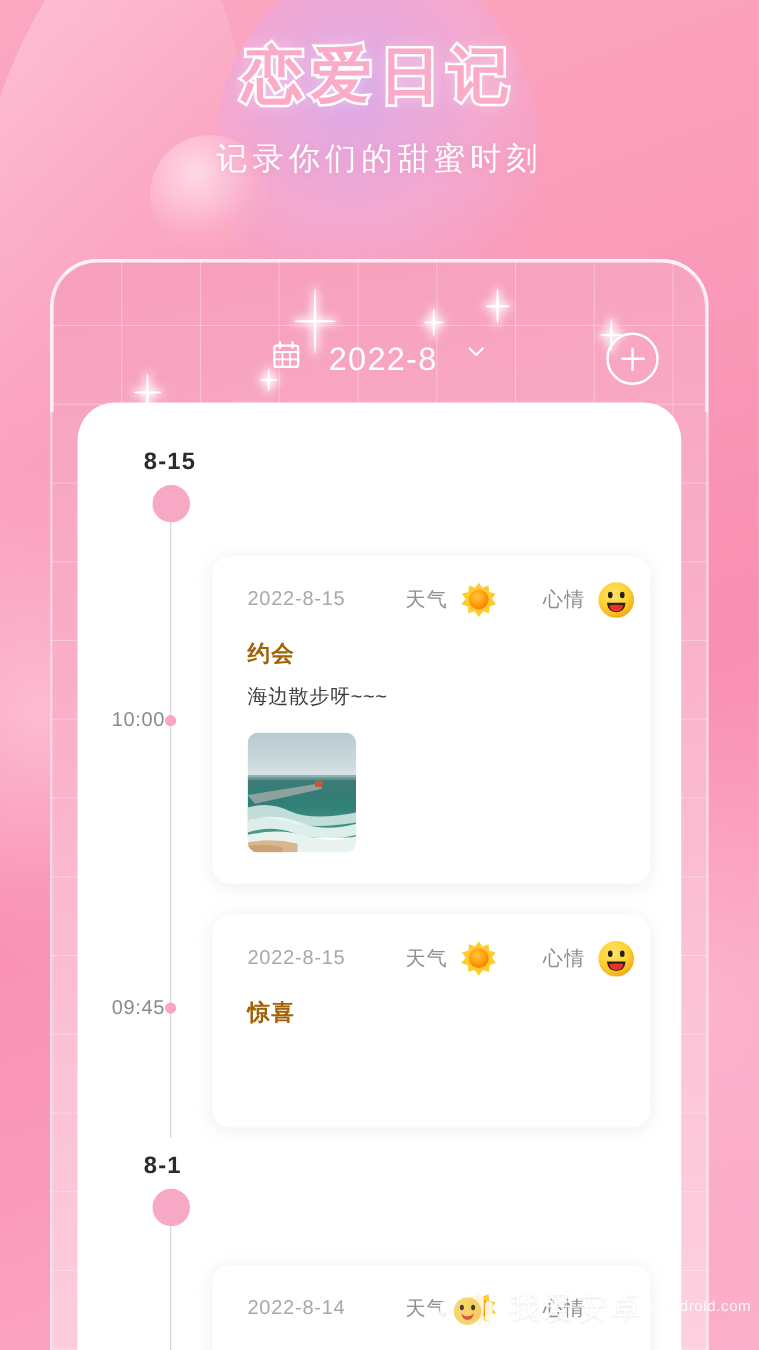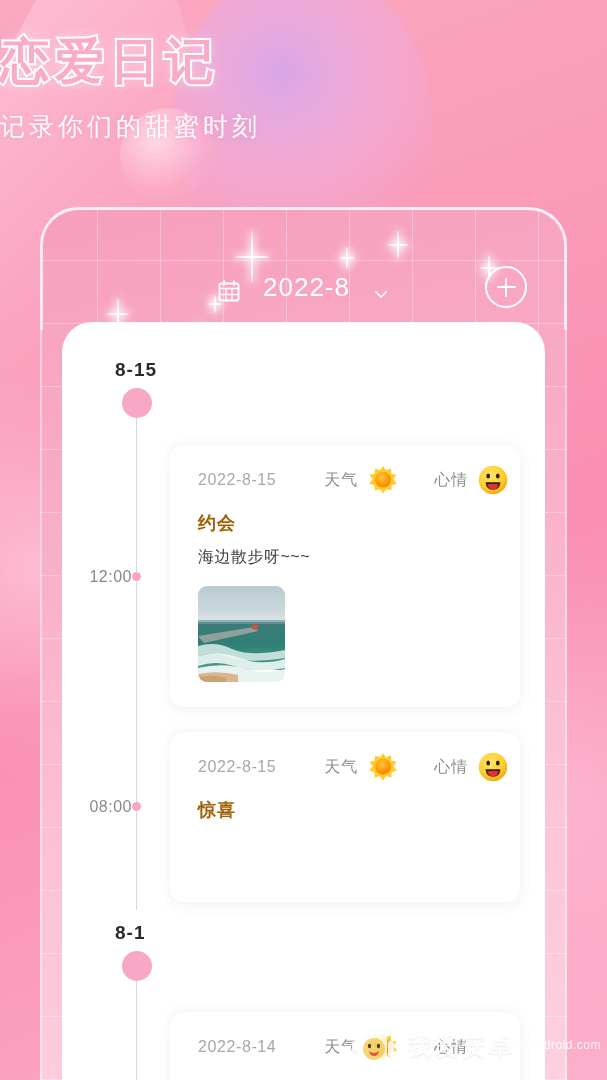--- a/index.html
+++ b/index.html
@@ -36,21 +36,21 @@
     border-radius:50%;
     background:radial-gradient(circle at 55% 45%, rgba(255,220,234,0.55) 0%, rgba(255,200,222,0.12) 55%, rgba(255,190,215,0) 76%);
   }
   .streak3{
     position:absolute;right:-90px;top:520px;width:250px;height:560px;
     border-radius:50%;
     background:radial-gradient(circle at 45% 50%, rgba(255,214,231,0.40) 0%, rgba(255,200,222,0.10) 58%, rgba(255,190,215,0) 80%);
   }
 
   
-  #hero{position:absolute;left:0;right:0;top:36px;}
+  #hero{position:absolute;left:0;right:0;top:36px;text-align:center;}
   .hero-title{
     font-size:49px;line-height:1.06;font-weight:700;letter-spacing:6px;
     color:#fbabc8;
     -webkit-text-stroke:4px #ffffff;
     paint-order:stroke fill;
     text-shadow:0 0 14px rgba(255,255,255,0.55);
   }
   .hero-sub{
     margin-top:22px;font-size:25px;letter-spacing:4px;color:#ffffff;
     text-shadow:0 1px 5px rgba(240,120,160,0.35);
@@ -89,21 +89,21 @@
     box-shadow:0 0 8px 2px rgba(255,255,255,0.9);
   }
   .spark i.v{width:2px;height:100%;border-radius:50%;}
   .spark i.h{height:2px;width:100%;border-radius:50%;}
 
   
   #header{
     position:absolute;left:0;right:0;top:52px;height:56px;
     display:flex;align-items:center;justify-content:center;
   }
-  .month-picker{display:flex;align-items:flex-end;gap:22px;cursor:pointer;}
+  .month-picker{display:flex;align-items:flex-start;gap:22px;cursor:pointer;}
   .cal-icon{width:24px;height:24px;position:relative;display:block;}
   .month-label{font-size:26px;color:#fff;letter-spacing:1px;font-weight:400;}
   .chev{width:18px;height:18px;display:block;}
   .add-btn{
     position:absolute;right:40px;top:50%;transform:translateY(-50%);
     width:38px;height:38px;border-radius:50%;
     border:2.2px solid #fff;display:flex;align-items:center;justify-content:center;
     cursor:pointer;
   }
   .add-btn .bar{position:absolute;background:#fff;border-radius:2px;}
@@ -246,24 +246,24 @@
   </div>
 </div>
 
 <div id="sheet">
 
   <div class="day-group">
     <div class="day-head" style="left:53px;top:37px;">8-15</div>
     <div class="node-big" style="left:60px;top:66px;"></div>
     <div class="tline" style="left:74px;top:96px;height:492px;"></div>
 
-    <div class="tick-label" style="left:-8px;top:246px;width:78px;">12:00</div>
+    <div class="tick-label" style="left:-8px;top:246px;width:78px;">10:00</div>
     <div class="tick" style="left:70px;top:250px;"></div>
 
-    <div class="tick-label" style="left:-8px;top:476px;width:78px;">08:00</div>
+    <div class="tick-label" style="left:-8px;top:476px;width:78px;">09:45</div>
     <div class="tick" style="left:70px;top:480px;"></div>
 
     <div class="card" style="left:108px;top:123px;width:350px;height:262px;">
       <div class="card-meta">
         <span class="meta-date">2022-8-15</span>
         <span class="meta-gap-a"></span>
         <span class="meta-label">天气</span>
         <span class="meta-gap-b"></span>
         <span class="emoji-sun">
           <svg viewBox="0 0 40 40" width="30" height="30">

